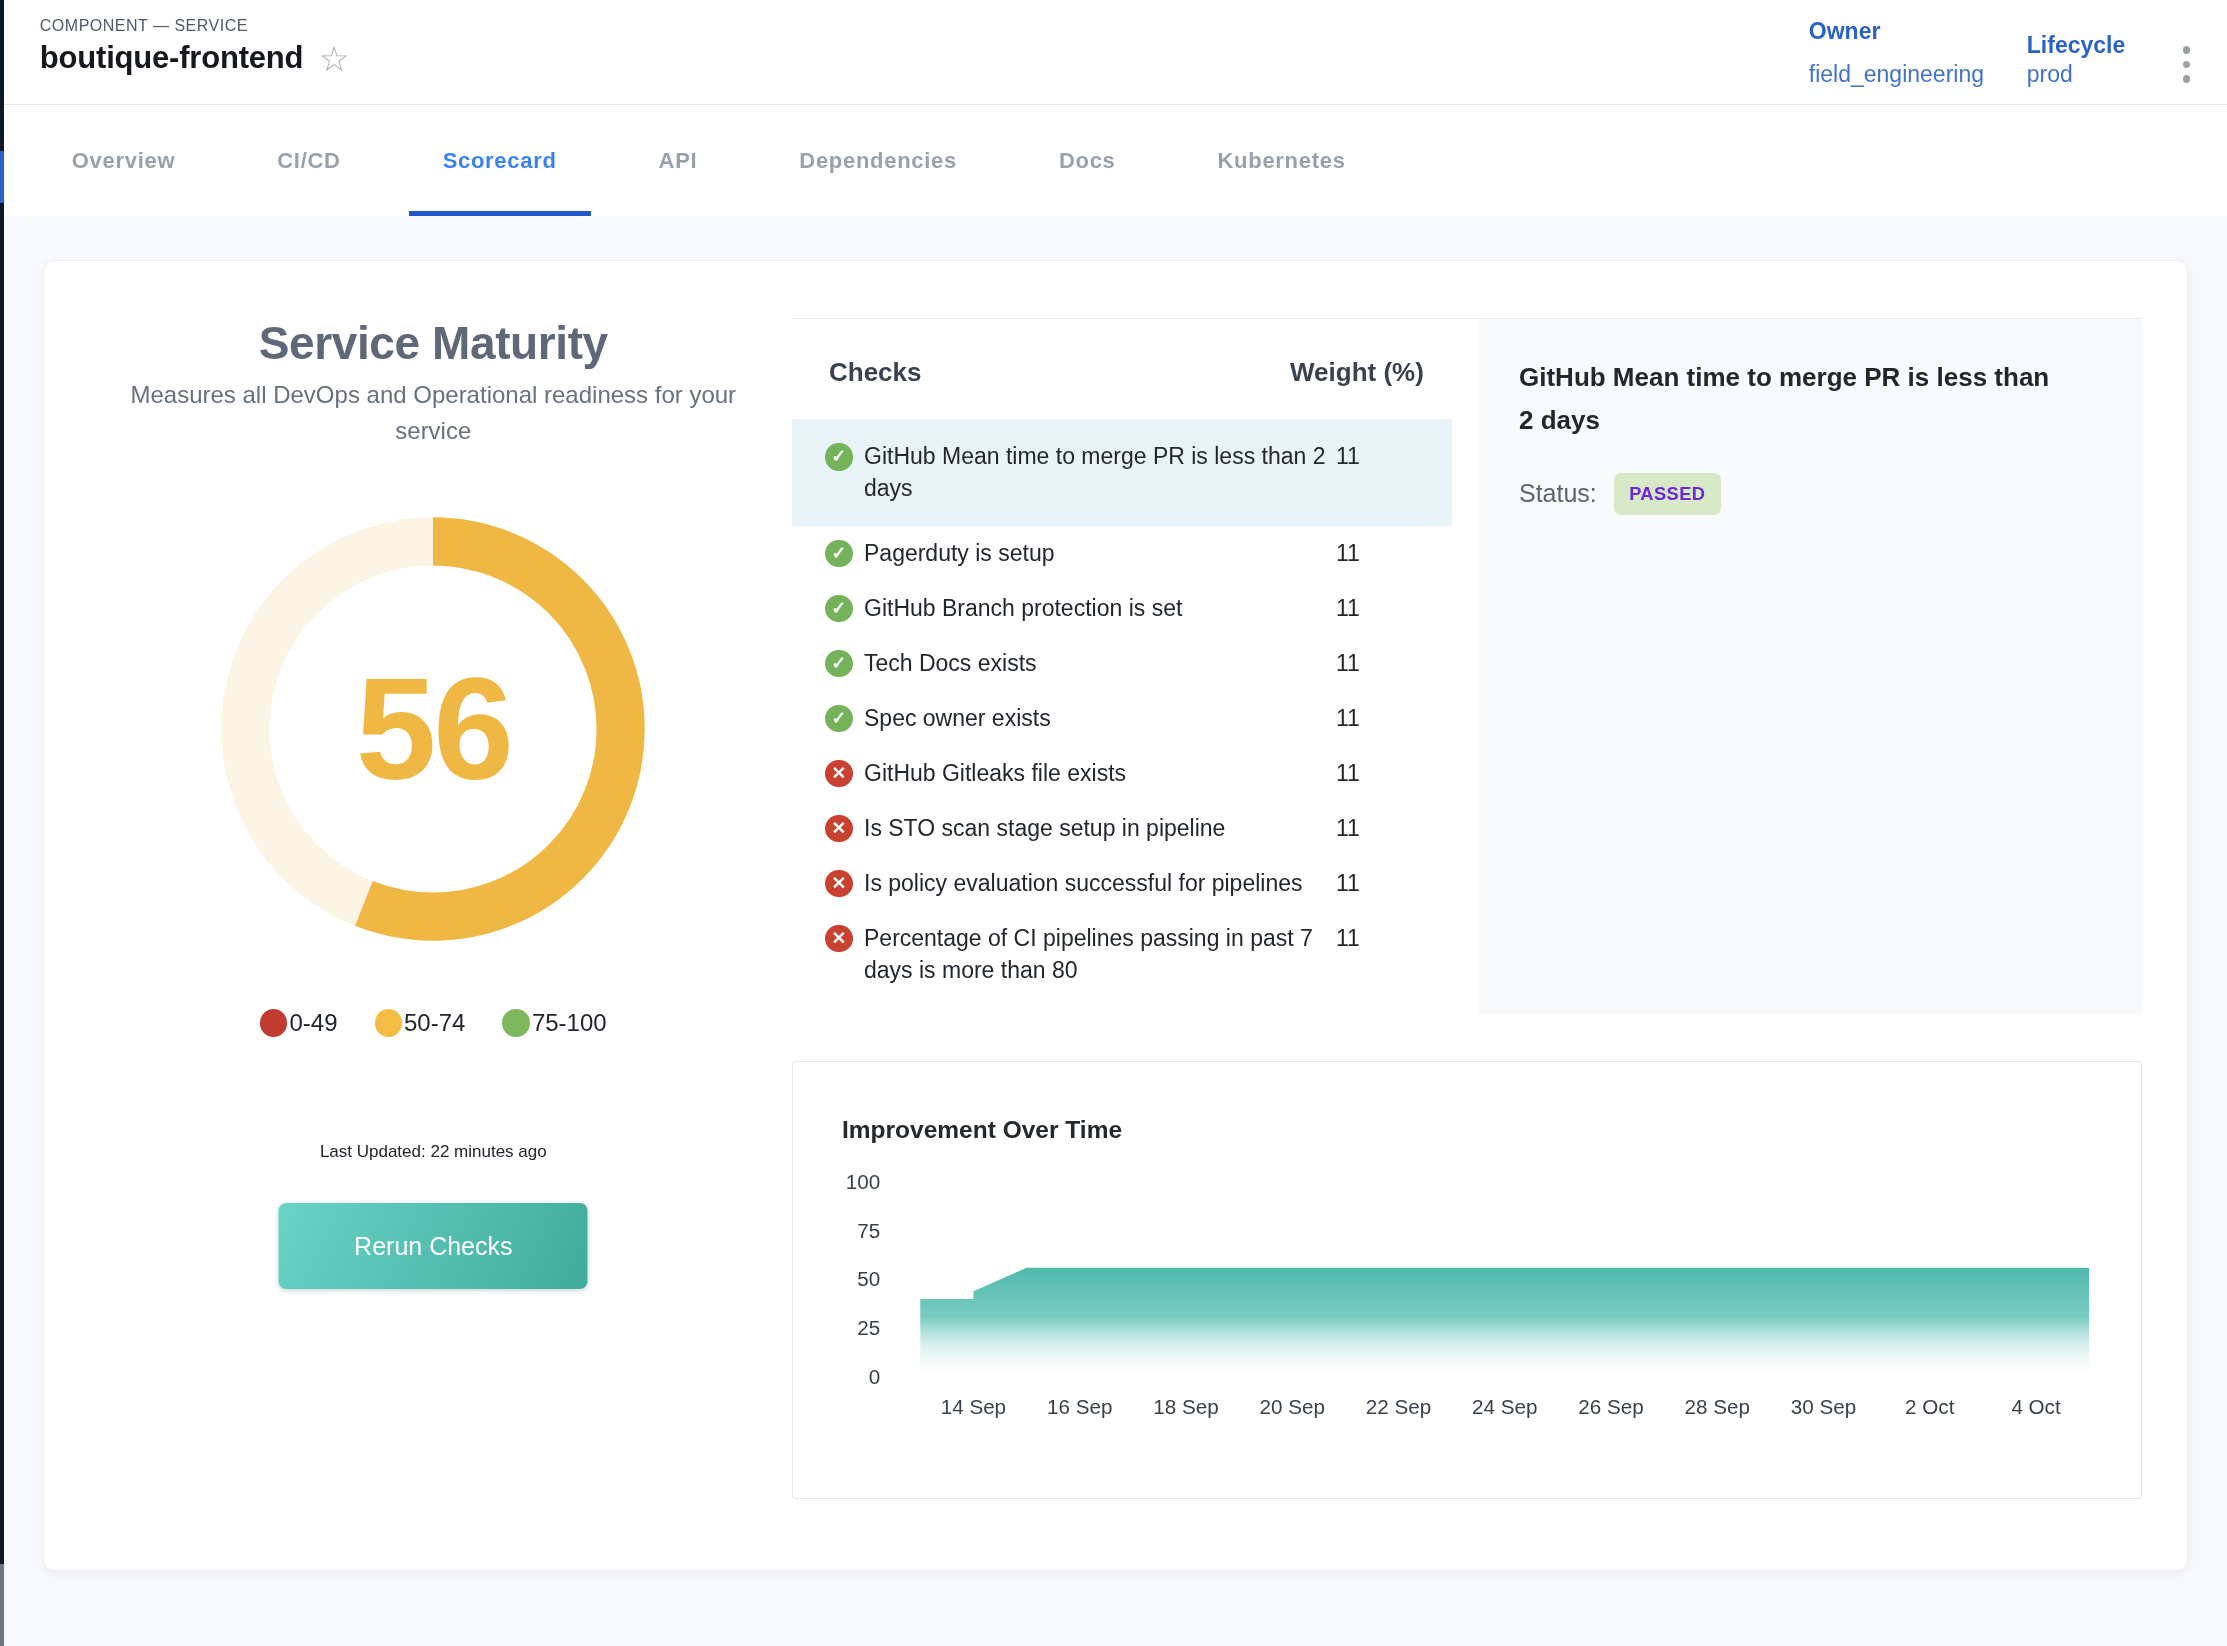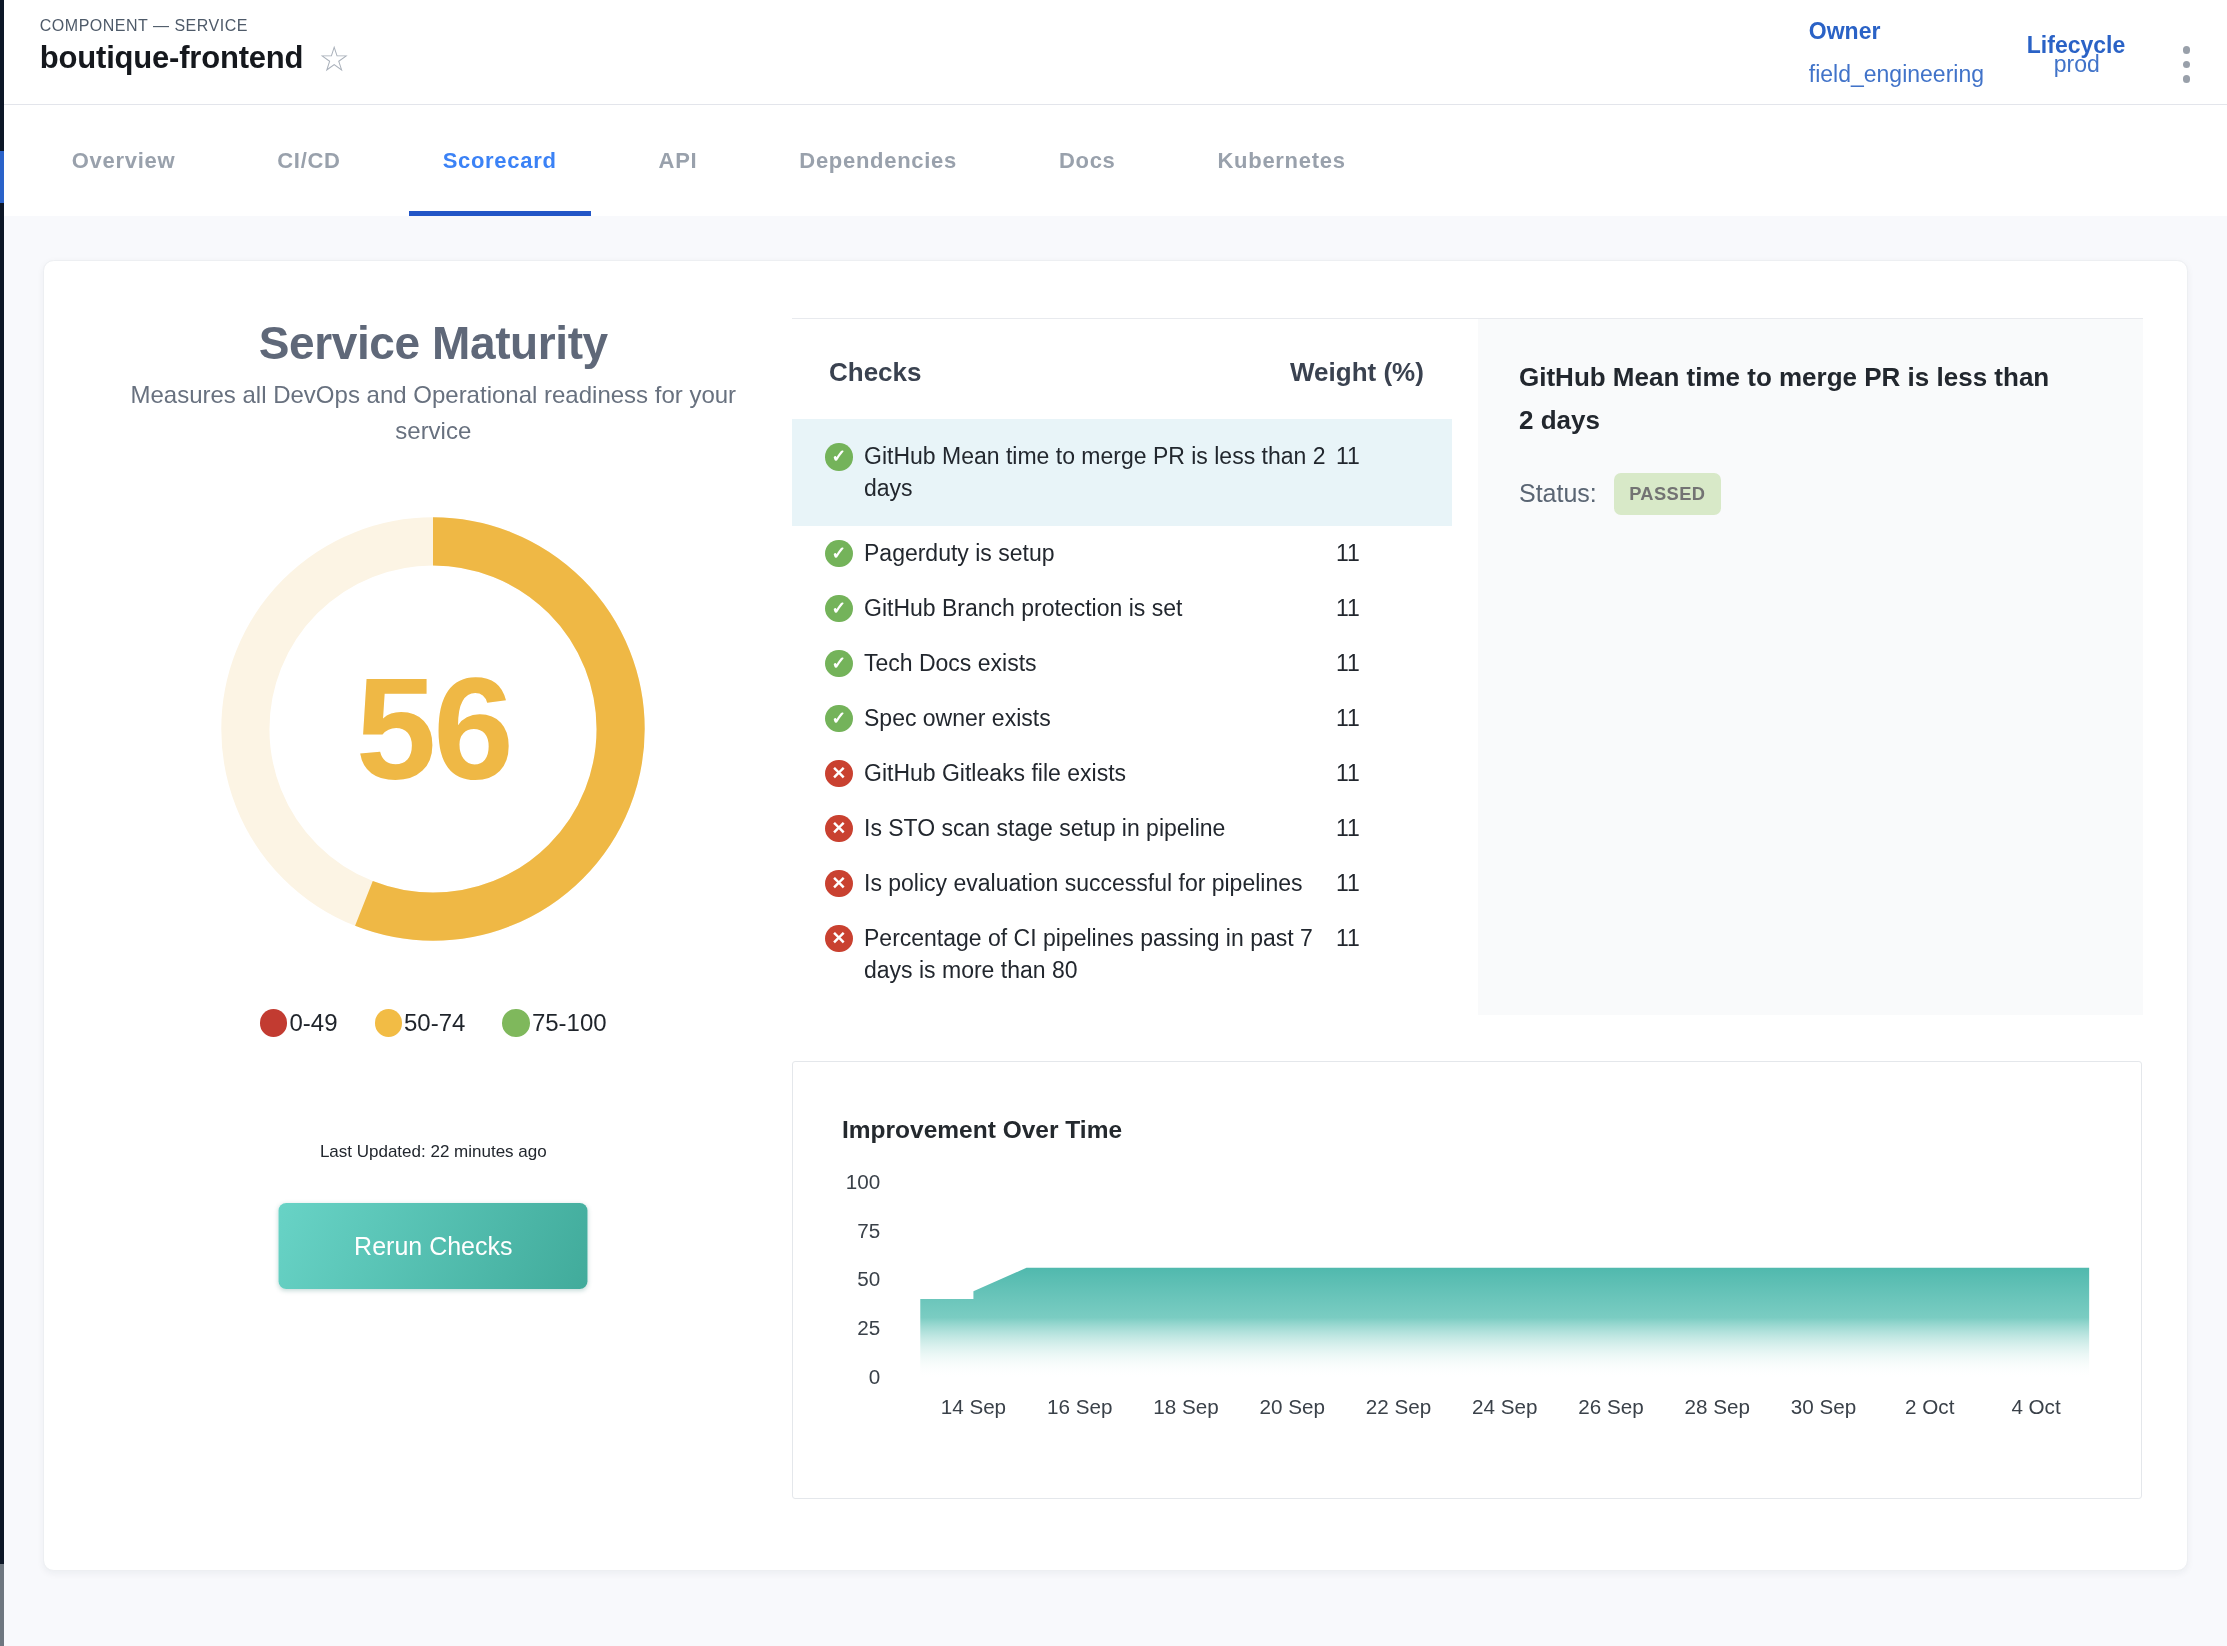--- a/index.html
+++ b/index.html
@@ -14,21 +14,21 @@
   .edge-grey{position:absolute;left:0;top:1564px;width:3.8px;height:83px;background:#6E7780;}
   
   .header{position:absolute;left:3.8px;top:0;right:0;height:104px;background:#fff;border-bottom:1.5px solid #E3E5EB;}
   .breadcrumb{position:absolute;left:36px;top:17px;font-size:16px;letter-spacing:0.5px;color:#4E5A69;font-weight:500;}
   .title-row{position:absolute;left:36px;top:40px;display:flex;align-items:center;gap:15.3px;}
   .page-title{font-size:31px;font-weight:700;color:#15181D;letter-spacing:-0.2px;}
   .star{font-size:35px;color:#A9B0BA;line-height:1;cursor:pointer;}
   .hdr-label{position:absolute;font-size:23px;font-weight:700;color:#2A62C6;}
   .hdr-value{position:absolute;font-size:23px;color:#4173C9;}
   .owner-label{left:1805px;top:18.3px;} .owner-value{left:1805px;top:61px;}
-  .lifecycle-label{left:2023px;top:32px;} .lifecycle-value{left:2023px;top:51px;margin-left:27px;}
+  .lifecycle-label{left:2023px;top:32px;} .lifecycle-value{left:2023px;top:61px;}
   .kebab{position:absolute;left:2176px;top:43px;display:flex;flex-direction:column;gap:6.9px;cursor:pointer;padding:3.1px;}
   .kebab i{width:7.6px;height:7.6px;border-radius:50%;background:#99A0AA;display:block;}
   
   .tabbar{position:absolute;left:3.8px;top:105px;right:0;height:111px;background:#fff;display:flex;align-items:center;padding-left:68px;gap:102px;}
   .tab{position:relative;height:111px;display:flex;align-items:center;font-size:22px;font-weight:600;letter-spacing:0.7px;color:#99A1AC;cursor:pointer;}
   .tab.active{color:#3b82f6;font-weight:700;}
   .tab.active::after{content:"";position:absolute;left:-34px;right:-34px;bottom:0;height:4.6px;background:#2356C7;}
   
   .card{position:absolute;left:43px;top:260px;width:2143px;height:1309px;background:#fff;border:0.8px solid #EDEFF2;border-radius:10.7px;box-shadow:0 2.3px 7.6px rgba(20,30,50,.05);}
   
@@ -188,21 +188,21 @@
             <span class="check-label">Percentage of CI pipelines passing in past 7 days is more than 80</span>
             <span class="check-weight">11</span>
           </div>
         </div>
     </div>
 
     <div class="detail">
       <div class="detail-title">GitHub Mean time to merge PR is less than 2 days</div>
       <div class="status-row">
         <span class="status-label">Status:</span>
-        <span class="status-badge" id="status-badge" style="background: rgb(216, 233, 200); color: #737373;">PASSED</span>
+        <span class="status-badge" id="status-badge" style="background: rgb(216, 233, 200); color: #6d28d9;">PASSED</span>
       </div>
     </div>
   </div>
 
   <div class="chart-card">
     <div class="chart-title">Improvement Over Time</div>
     <svg class="chart-svg" id="chart-svg" width="1347" height="435" viewBox="0 0 1762 569">
         <defs>
           <linearGradient id="areaGrad" gradientUnits="userSpaceOnUse" x1="0" y1="269.20000000000005" x2="0" y2="414">
             <stop offset="0" stop-color="#49B6AA" stop-opacity="0.96"></stop>

